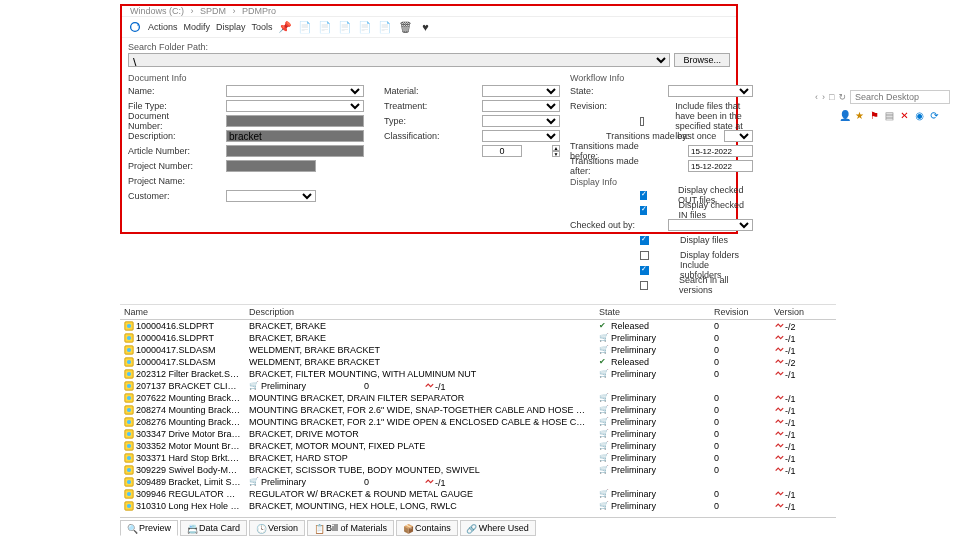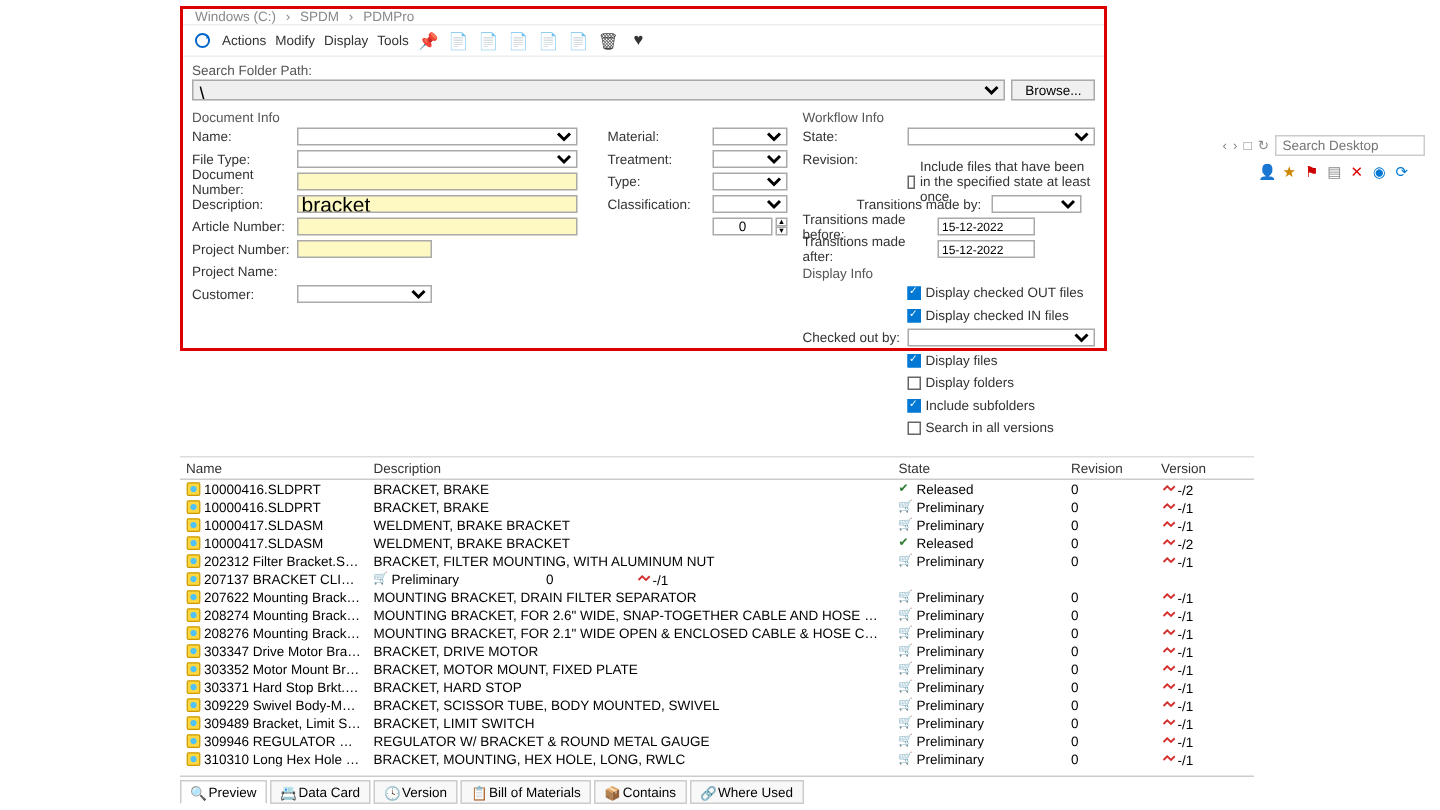--- a/index.html
+++ b/index.html
@@ -15,23 +15,23 @@
 .toolbar { padding: 3px 6px; display: flex; align-items: center; gap: 6px; border-top: 1px solid #eee; border-bottom: 1px solid #eee; }
 .toolbar-icon { width: 14px; height: 14px; display: inline-flex; align-items: center; justify-content: center; font-size: 11px; color: #444; }
 .refresh-icon svg { width: 14px; height: 14px; }
 .toolbar-text { font-size: 9px; color: #333; }
 .heart { color: #333; }
 
 .form-area { display: flex; padding: 2px 6px; gap: 10px; }
 .form-col { flex: 1; }
 
 .section-label { font-size: 9px; color: #555; margin: 2px 0 1px; }
-.field-row { display: flex; align-items: center; margin-bottom: 1px; height: 14px; }
+.field-row { display: flex; align-items: center; margin-bottom: 1px; height: 14px; gap: 28px; }
 .field-label { width: 70px; font-size: 9px; color: #333; }
-.field-input { flex: 1; height: 12px; border: 1px solid #aaa; background: #fef9c3; font-size: 14px; padding: 0 2px; }
+.field-input { flex: 1; height: 12px; border: 1px solid #aaa; background: #737373; font-size: 10px; padding: 0 2px; }
 .field-select { flex: 1; height: 12px; border: 1px solid #aaa; background: #fff; font-size: 9px; }
 .two-col { display: flex; gap: 20px; }
 .two-col > div { flex: 1; }
 
 .long-input { flex: 1; height: 14px; border: 1px solid #aaa; }
 .browse-btn { margin-left: 4px; padding: 0 8px; height: 14px; border: 1px solid #aaa; background: #f0f0f0; font-size: 9px; }
 
 .date-input { width: 65px; height: 12px; border: 1px solid #aaa; font-size: 8px; padding: 0 2px; background: #fff; }
 .checkbox { width: 9px; height: 9px; border: 1px solid #666; display: inline-block; margin-right: 3px; vertical-align: middle; }
 .checkbox.checked { background: #0078d4; border-color: #0078d4; position: relative; }
@@ -409,21 +409,20 @@
         <div class="col-rev">0</div>
         <div class="col-ver"><span class="ver-icon"><svg viewBox="0 0 12 12">
               <path d="M2 8 L5 5 L8 8 L11 5" stroke="#d32f2f" stroke-width="1.5" fill="none"></path>
             </svg></span>-/1</div>
       </div>
       <div class="grid-row">
         <div class="col-name"><span class="file-icon"><svg viewBox="0 0 12 12">
               <rect x="1" y="1" width="10" height="10" rx="1" fill="#ffd740" stroke="#cc9900"></rect>
               <circle cx="6" cy="6" r="2.5" fill="#4fc3f7"></circle>
             </svg></span>309489 Bracket, Limit Switch.SL...</div>
-        <div class="col-desc">BRACKET, LIMIT SWITCH</div>
         <div class="col-state"><span class="state-icon" style="color:#888;">🛒</span>Preliminary</div>
         <div class="col-rev">0</div>
         <div class="col-ver"><span class="ver-icon"><svg viewBox="0 0 12 12">
               <path d="M2 8 L5 5 L8 8 L11 5" stroke="#d32f2f" stroke-width="1.5" fill="none"></path>
             </svg></span>-/1</div>
       </div>
       <div class="grid-row">
         <div class="col-name"><span class="file-icon"><svg viewBox="0 0 12 12">
               <rect x="1" y="1" width="10" height="10" rx="1" fill="#ffd740" stroke="#cc9900"></rect>
               <circle cx="6" cy="6" r="2.5" fill="#4fc3f7"></circle>

